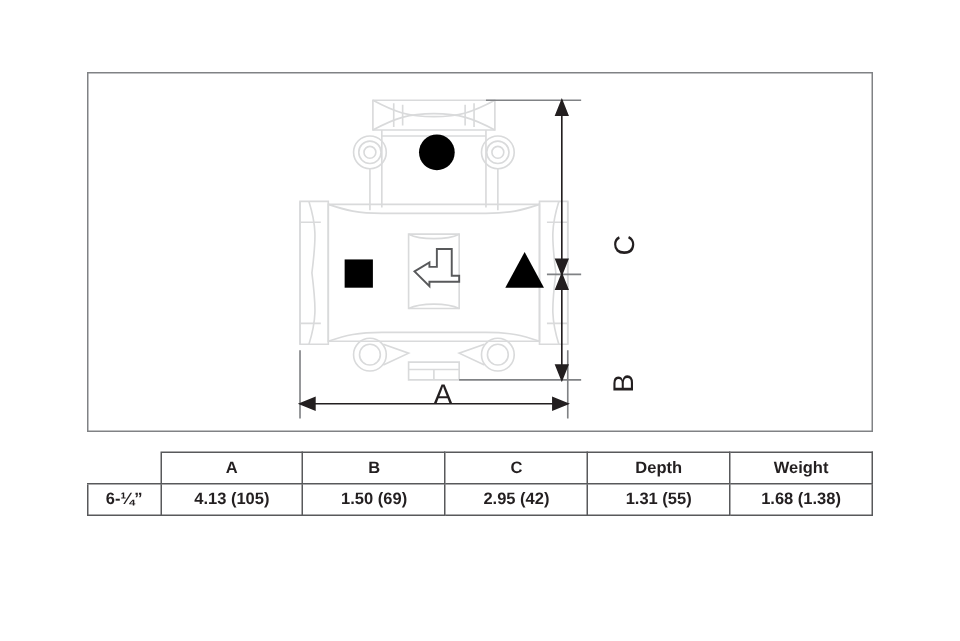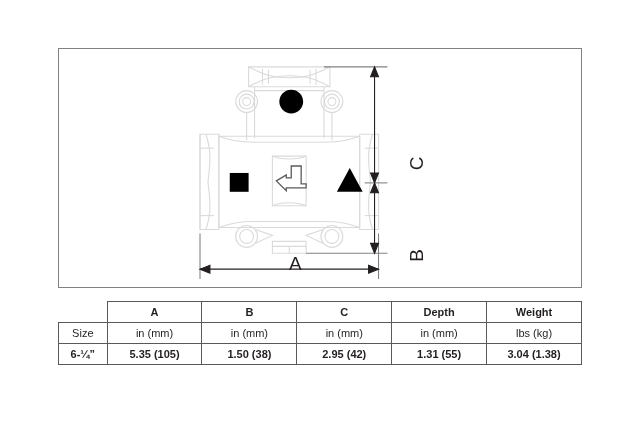--- a/index.html
+++ b/index.html
@@ -227,29 +227,21 @@
   <tbody>
     <tr>
       <td class="blank-corner"></td>
       <td class="bold-cell">A</td>
       <td class="bold-cell">B</td>
       <td class="bold-cell">C</td>
       <td class="bold-cell">Depth</td>
       <td class="bold-cell">Weight</td>
     </tr>
     <tr>
-      <td>Size</td>
-      <td>in (mm)</td>
-      <td>in (mm)</td>
-      <td>in (mm)</td>
-      <td>in (mm)</td>
-      <td>lbs (kg)</td>
-    </tr>
-    <tr>
       <td class="bold-cell">6-¼”</td>
-      <td class="bold-cell">5.35 (105)</td>
-      <td class="bold-cell">1.50 (38)</td>
+      <td class="bold-cell">4.13 (105)</td>
+      <td class="bold-cell">1.50 (69)</td>
       <td class="bold-cell">2.95 (42)</td>
       <td class="bold-cell">1.31 (55)</td>
-      <td class="bold-cell">3.04 (1.38)</td>
+      <td class="bold-cell">1.68 (1.38)</td>
     </tr>
   </tbody>
 </table>
 
 </body></html>

